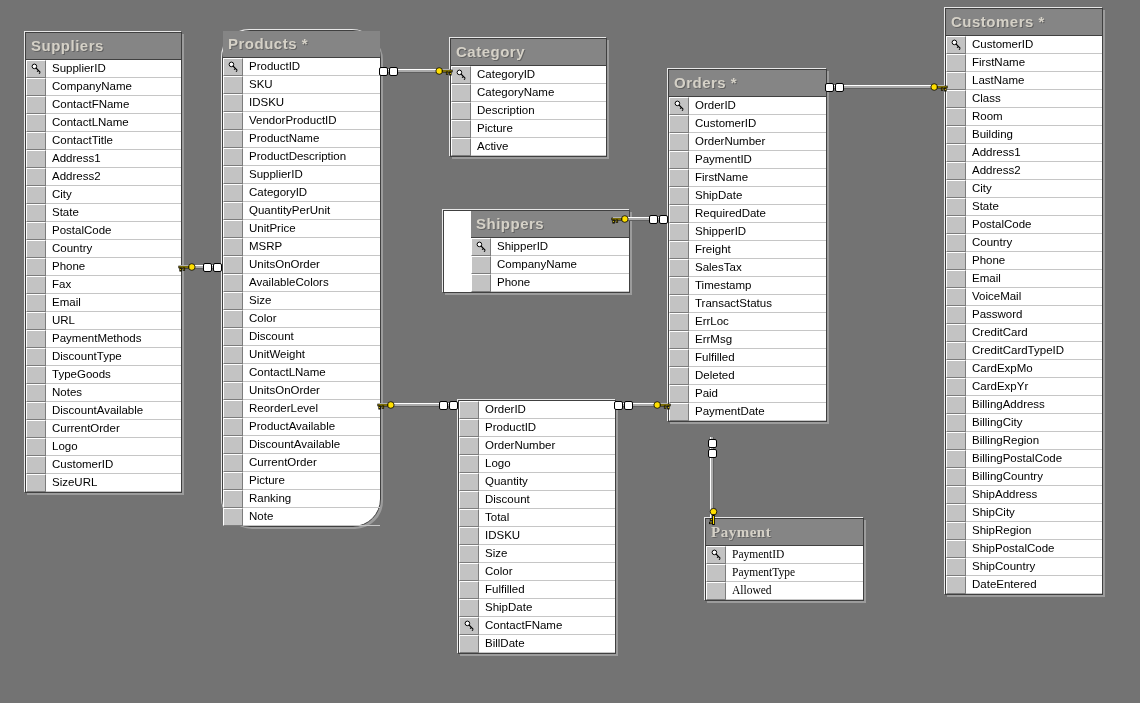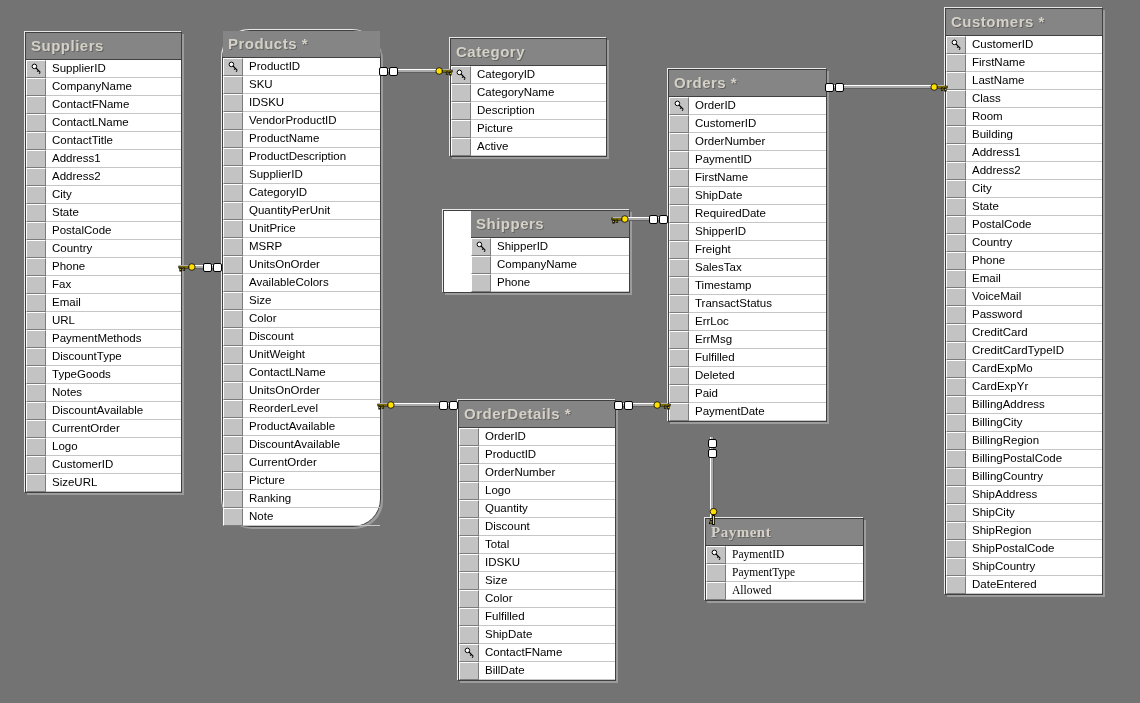--- a/index.html
+++ b/index.html
@@ -377,21 +377,20 @@
       <div class="tbl-row">
         <div class="row-btn"></div>
         <div class="row-label">Paid</div>
       </div>
       <div class="tbl-row">
         <div class="row-btn"></div>
         <div class="row-label">PaymentDate</div>
       </div>
     </div>
     <div class="db-table" style="left: 458px; top: 400px; width: 156px;">
-      <div class="tbl-header">OrderDetails *</div>
       <div class="tbl-row">
         <div class="row-btn"></div>
         <div class="row-label">OrderID</div>
       </div>
       <div class="tbl-row">
         <div class="row-btn"></div>
         <div class="row-label">ProductID</div>
       </div>
       <div class="tbl-row">
         <div class="row-btn"></div>

